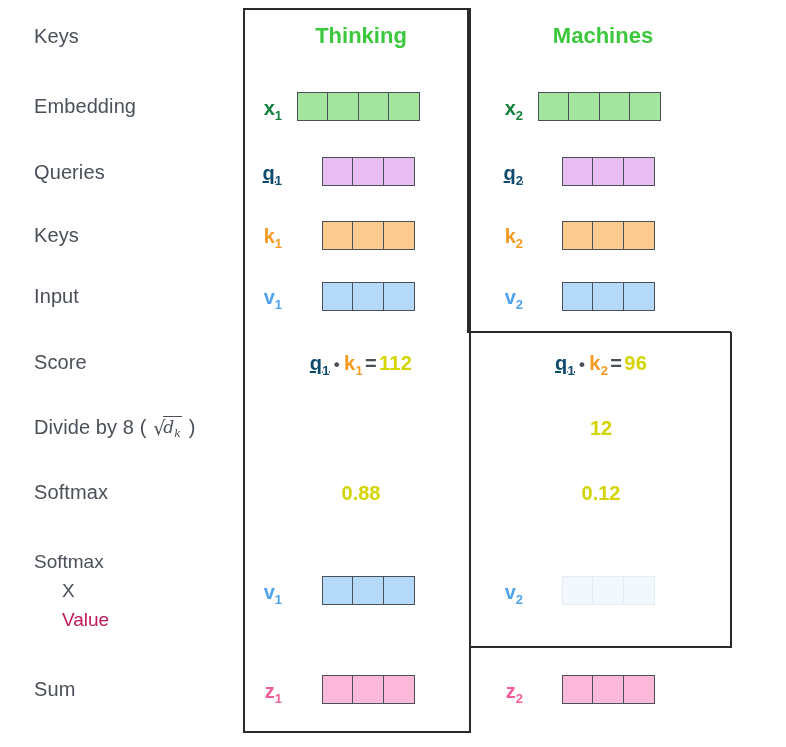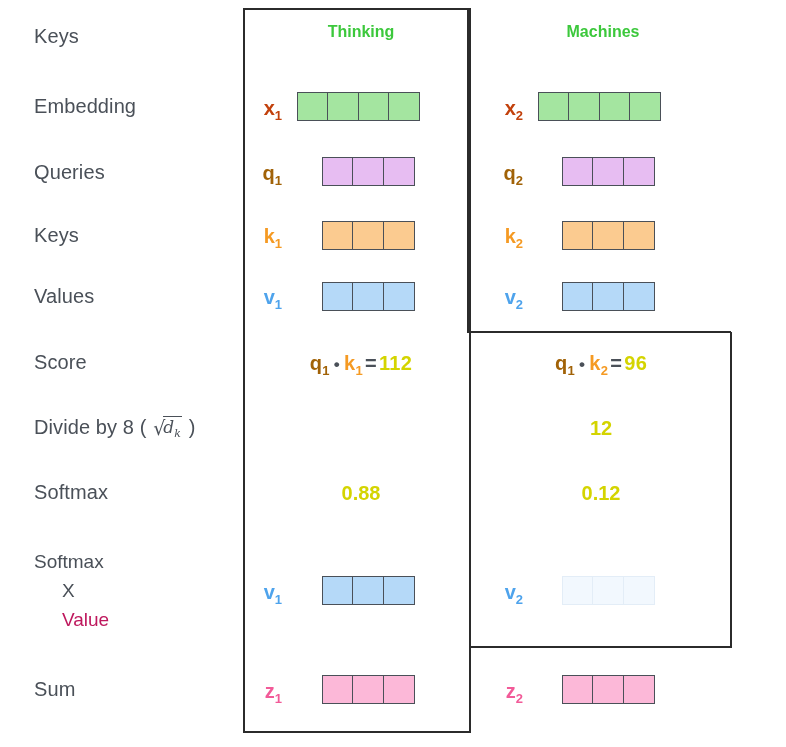--- a/index.html
+++ b/index.html
@@ -83,40 +83,40 @@
   }
   .mathsq sub {
     font-size: 11px;
     font-style: italic;
   }
 
   
   .col-title {
     position: absolute;
     color: #3cc83c;
-    font-size: 16px;
+    font-size: 22px;
     font-weight: bold;
     text-align: center;
     white-space: nowrap;
   }
 
   
   .vec-label {
     position: absolute;
     font-size: 20px;
     font-weight: bold;
     white-space: nowrap;
     text-align: right;
   }
   .vec-label sub {
     font-size: 13px;
     font-weight: bold;
   }
-  .c-green   { color: #c2410c; }
-  .c-purple  { color: #a16207; }
+  .c-green   { color: #15803d; }
+  .c-purple  { color: #0c4a6e; text-decoration: underline; }
   .c-orange  { color: #f59a23; }
   .c-blue    { color: #4ea3ec; }
   .c-pink    { color: #f25a98; }
   .c-yellow  { color: #d4d400; }
 
   
   .vec-grid {
     position: absolute;
     display: flex;
   }
@@ -183,21 +183,21 @@
   </svg>
 
   <div class="row-label" style="left:34px; top:25px;">Keys</div>
 
   <div class="row-label" style="left:34px; top:95px;">Embedding</div>
 
   <div class="row-label" style="left:34px; top:161px;">Queries</div>
 
   <div class="row-label" style="left:34px; top:224px;">Keys</div>
 
-  <div class="row-label" style="left:34px; top:285px;">Values</div>
+  <div class="row-label" style="left:34px; top:285px;">Input</div>
 
   <div class="row-label" style="left:34px; top:351px;">Score</div>
 
   <div class="row-label" style="left:34px; top:416px;">
     <span>Divide by 8 (</span>
     <span class="mathsq"><span class="radical">√</span><span class="radicand"><span>d</span><sub>k</sub></span></span>
     <span>)</span>
   </div>
 
   <div class="row-label" style="left:34px; top:481px;">Softmax</div>

